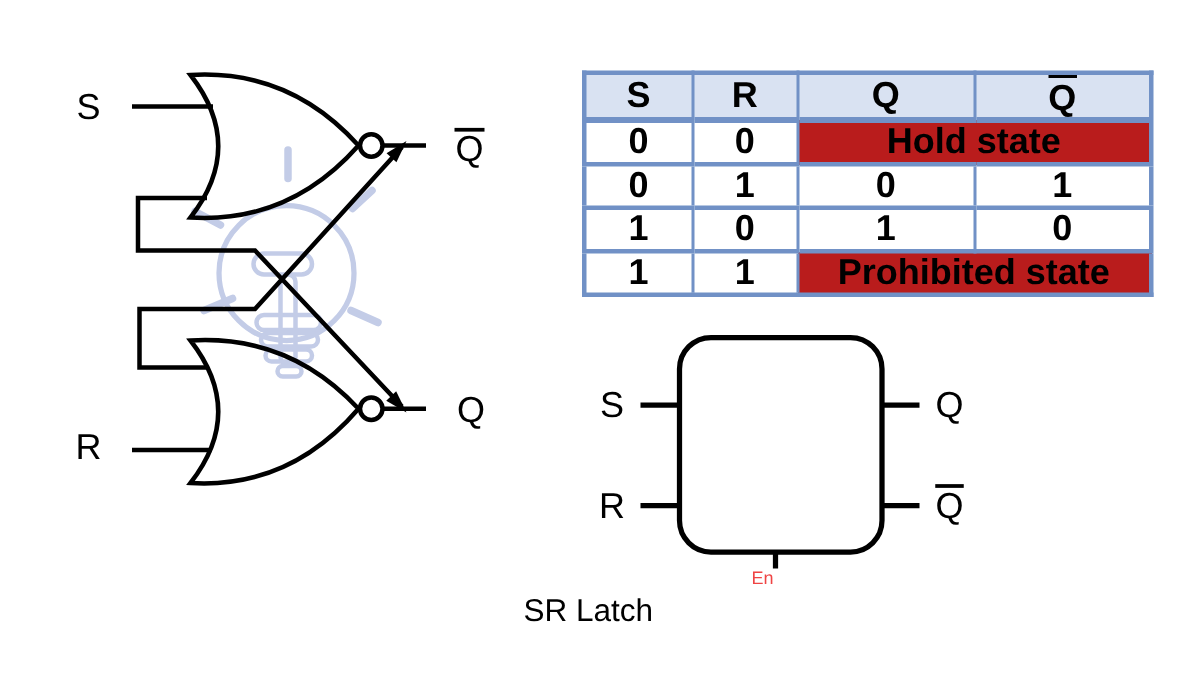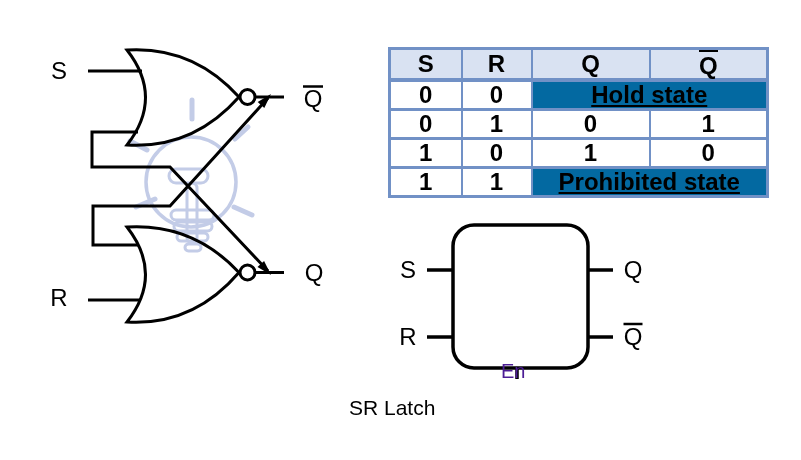--- a/index.html
+++ b/index.html
@@ -57,36 +57,35 @@
   }
   table.truth-table th:first-child { border-left: 0; }
   table.truth-table td {
     background: #ffffff;
     height: 26px;
     border-top: 3px solid #7191C6;
     border-left: 2px solid #7191C6;
   }
   table.truth-table td:first-child { border-left: 0; }
   table.truth-table td.merged {
-    background: #0369a1;
-    text-decoration: underline;
+    background: #b91c1c;
   }
   .ovl {
     display: inline-block;
     border-top: 2.5px solid #000000;
     padding-top: 2px;
     line-height: 1;
   }
   
   .en-label {
     position: absolute;
     left: 501px;
-    top: 360px;
-    font-size: 20px;
-    color: #4c1d95;
+    top: 378px;
+    font-size: 12px;
+    color: #ef4444;
   }
   .sr-latch-caption {
     position: absolute;
     left: 349px;
     top: 396px;
     font-size: 21px;
     color: #000;
   }
 </style>
 </head>

